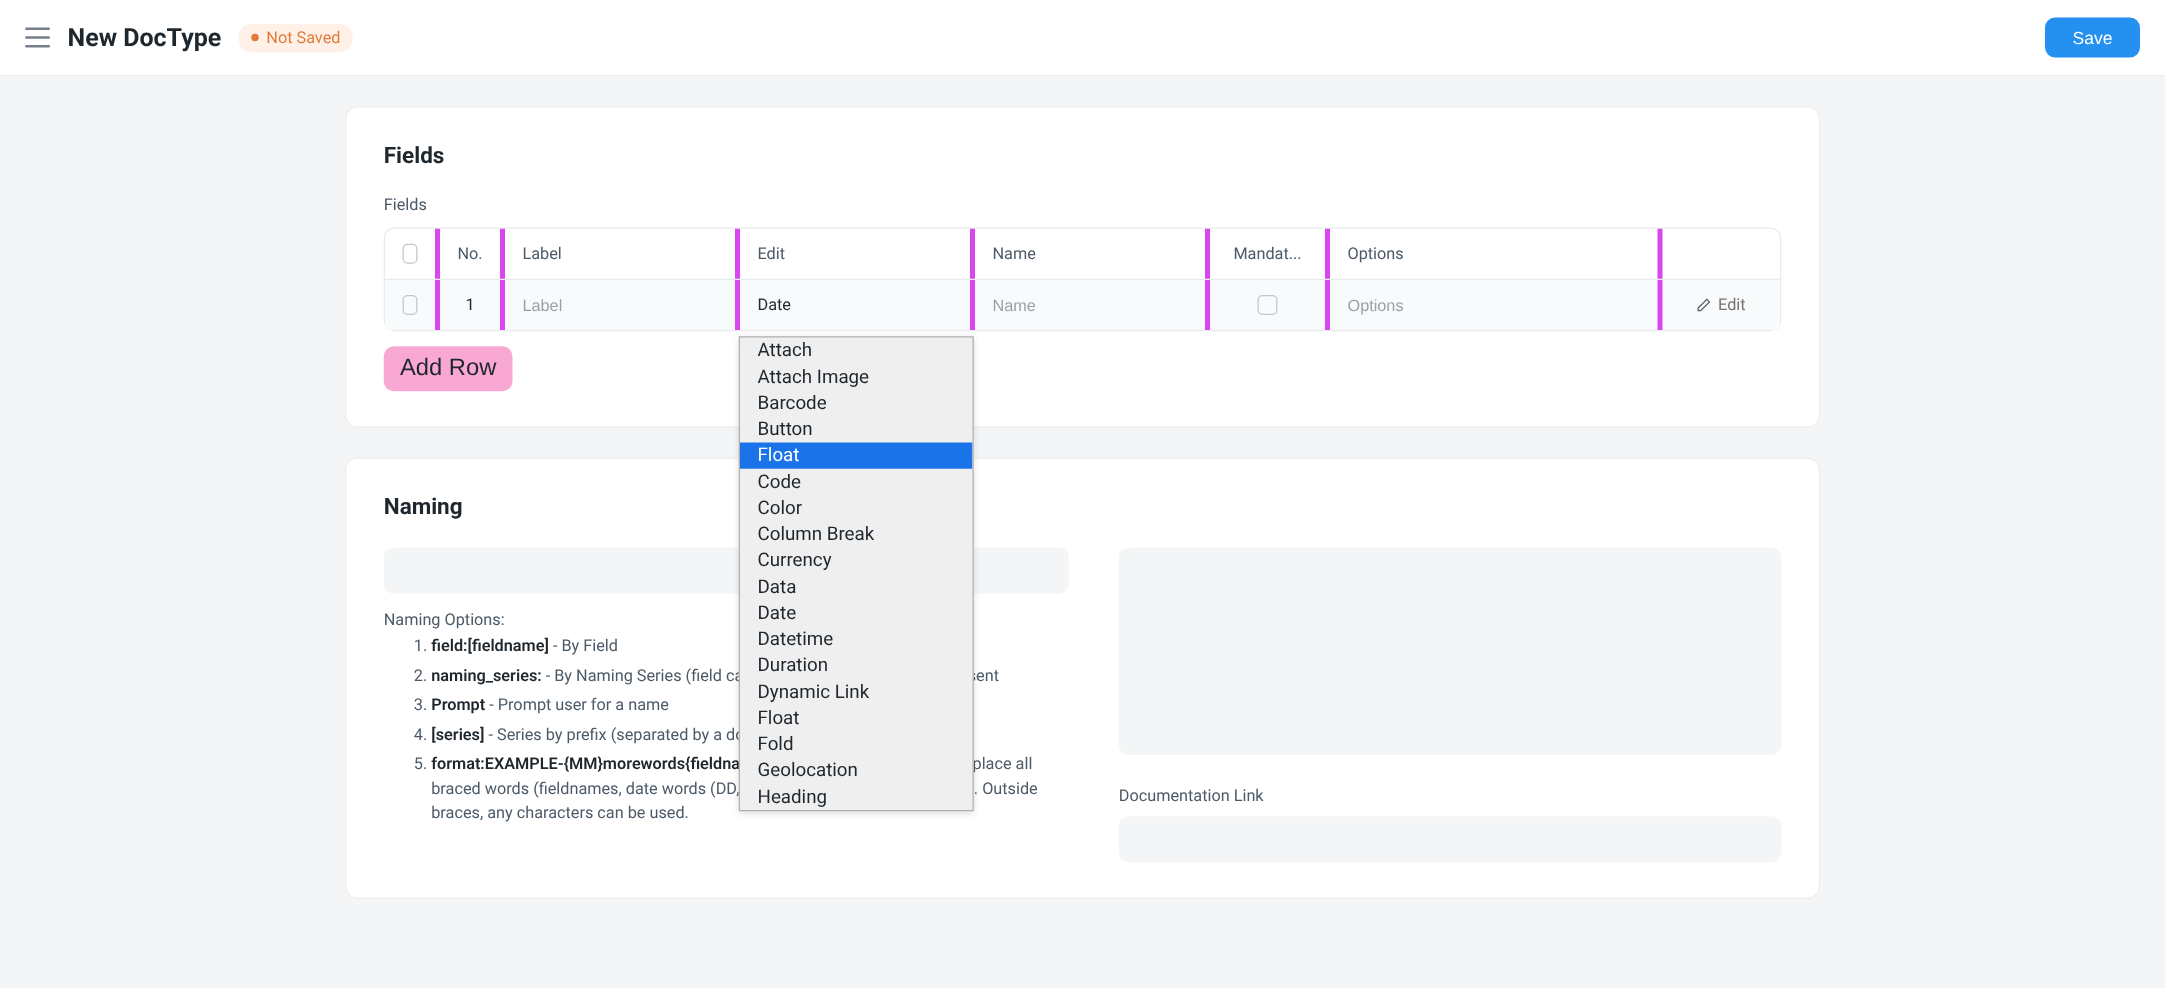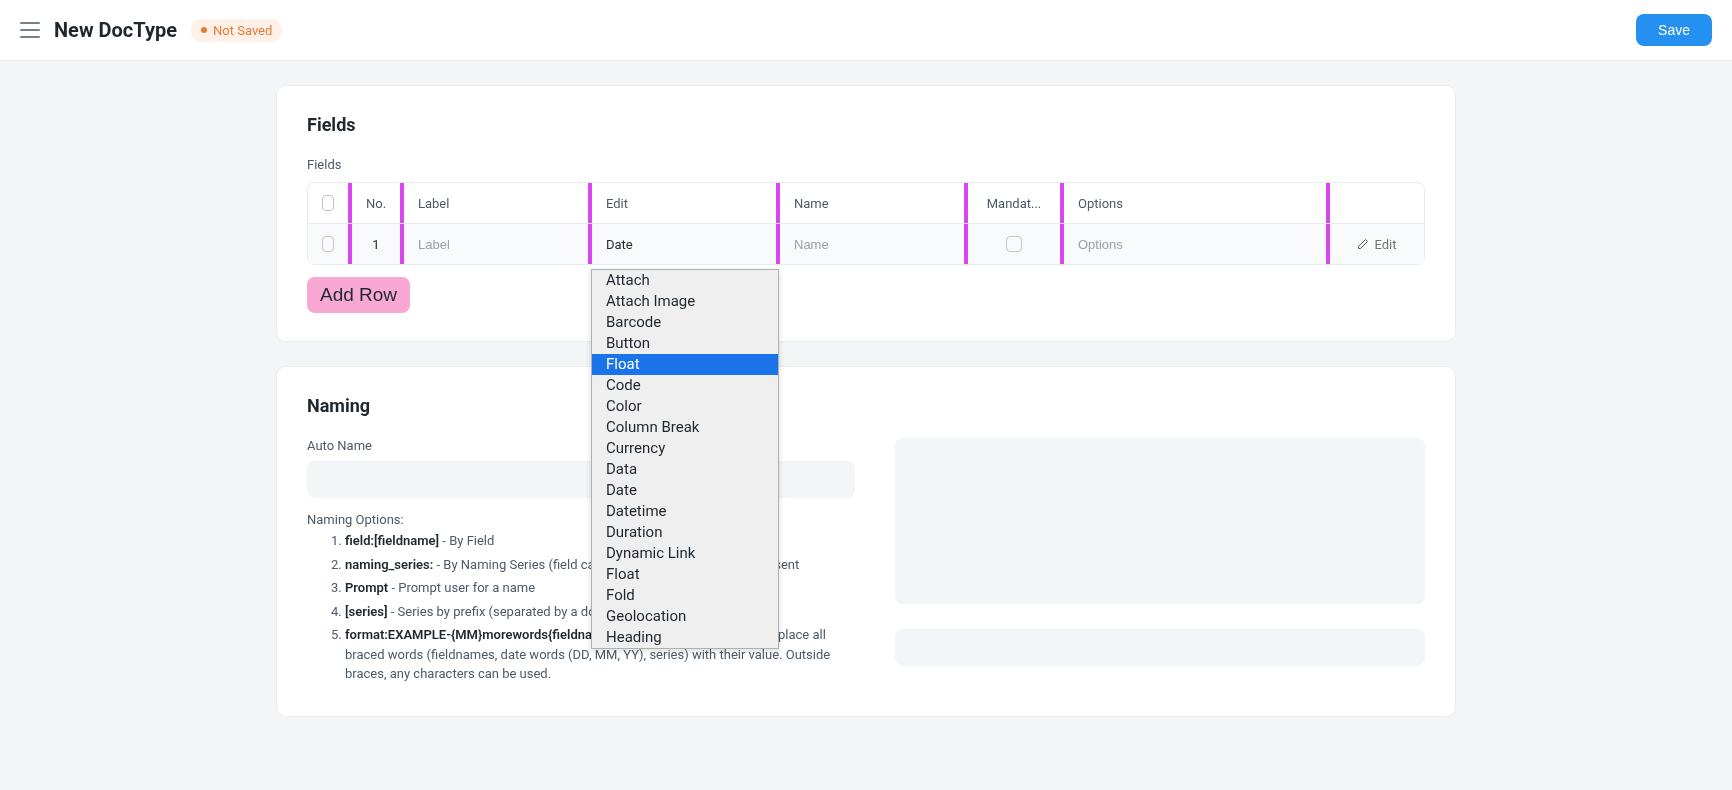--- a/index.html
+++ b/index.html
@@ -254,34 +254,34 @@
       </div>
     </div>
 
     <button class="add-row-btn">Add Row</button>
   </div>
 
   <div class="card">
     <div class="section-title">Naming</div>
     <div class="naming-grid">
       <div class="naming-left">
-        <label class="field-label">Auto Name</label>
         <input class="text-input" style="">
         <div class="naming-options">
           <span>Naming Options:</span>
           <ol>
             <li><strong>field:[fieldname]</strong><span> - By Field</span></li>
             <li><strong>naming_series:</strong><span> - By Naming Series (field called naming_series must be present</span></li>
             <li><strong>Prompt</strong><span> - Prompt user for a name</span></li>
             <li><strong>[series]</strong><span> - Series by prefix (separated by a dot); for example PRE.#####</span></li>
             <li><strong>format:EXAMPLE-{MM}morewords{fieldname1}-{fieldname2}-{#####}</strong><span> - Replace all braced words (fieldnames, date words (DD, MM, YY), series) with their value. Outside braces, any characters can be used.</span></li>
           </ol>
         </div>
       </div>
       <div class="naming-right">
         <textarea class="textarea-input" style=""></textarea>
         <div class="spacer-block"></div>
+        <label class="field-label">Documentation Link</label>
         <input class="text-input" style="">
       </div>
     </div>
   </div>
 
 </div>
 
 </body></html>

